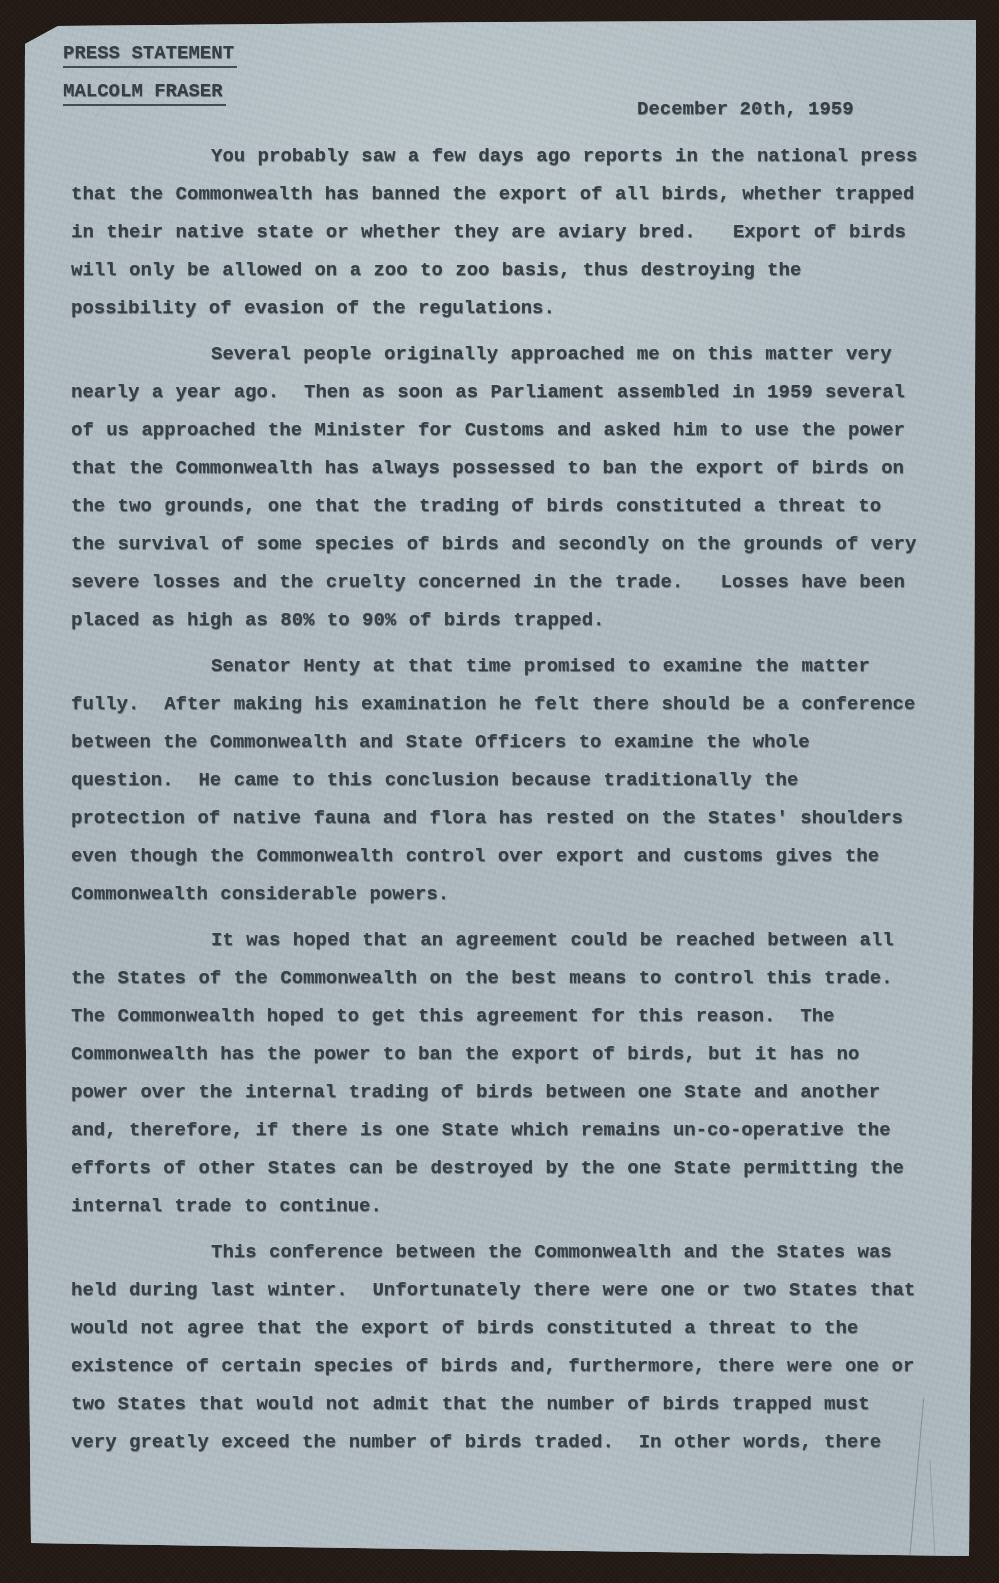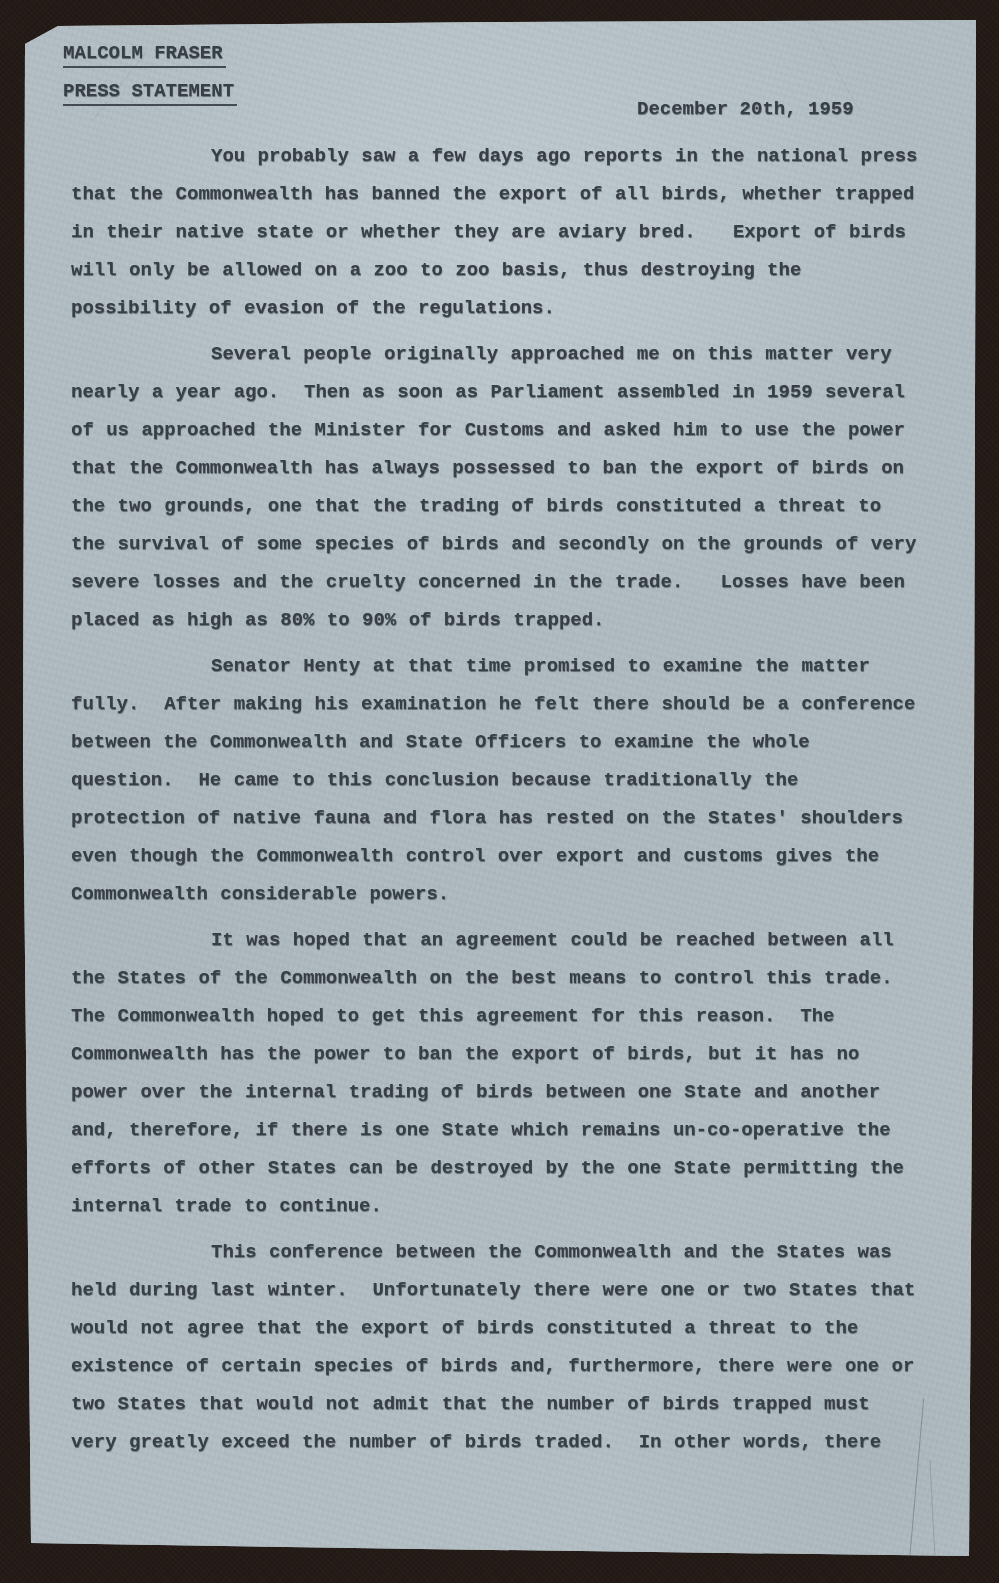--- a/index.html
+++ b/index.html
@@ -101,24 +101,24 @@
   <div class="paper-texture"></div>
   <div class="scratch scratch-1"></div>
   <div class="scratch scratch-2"></div>
   <div class="scratch crease-1"></div>
   <div class="scratch crease-2"></div>
 
   <div class="content">
 
     <div class="header">
       <div class="title-line">
-        <span class="underlined">MALCOLM FRASER</span>
+        <span class="underlined">PRESS STATEMENT</span>
       </div>
       <div class="title-line">
-        <span class="underlined">PRESS STATEMENT</span>
+        <span class="underlined">MALCOLM FRASER</span>
       </div>
       <div class="date">December 20th, 1959</div>
     </div>
 
     <div class="body-text">
       <p>You probably saw a few days ago reports in the national press that the Commonwealth has banned the export of all birds, whether trapped in their native state or whether they are aviary bred.   Export of birds will only be allowed on a zoo to zoo basis, thus destroying the possibility of evasion of the regulations.</p>
       <p>Several people originally approached me on this matter very nearly a year ago.  Then as soon as Parliament assembled in 1959 several of us approached the Minister for Customs and asked him to use the power that the Commonwealth has always possessed to ban the export of birds on the two grounds, one that the trading of birds constituted a threat to the survival of some species of birds and secondly on the grounds of very severe losses and the cruelty concerned in the trade.   Losses have been placed as high as 80% to 90% of birds trapped.</p>
       <p>Senator Henty at that time promised to examine the matter fully.  After making his examination he felt there should be a conference between the Commonwealth and State Officers to examine the whole question.  He came to this conclusion because traditionally the protection of native fauna and flora has rested on the States' shoulders even though the Commonwealth control over export and customs gives the Commonwealth considerable powers.</p>
       <p>It was hoped that an agreement could be reached between all the States of the Commonwealth on the best means to control this trade.  The Commonwealth hoped to get this agreement for this reason.  The Commonwealth has the power to ban the export of birds, but it has no power over the internal trading of birds between one State and another and, therefore, if there is one State which remains un-co-operative the efforts of other States can be destroyed by the one State permitting the internal trade to continue.</p>
       <p>This conference between the Commonwealth and the States was held during last winter.  Unfortunately there were one or two States that would not agree that the export of birds constituted a threat to the existence of certain species of birds and, furthermore, there were one or two States that would not admit that the number of birds trapped must very greatly exceed the number of birds traded.  In other words, there</p>

